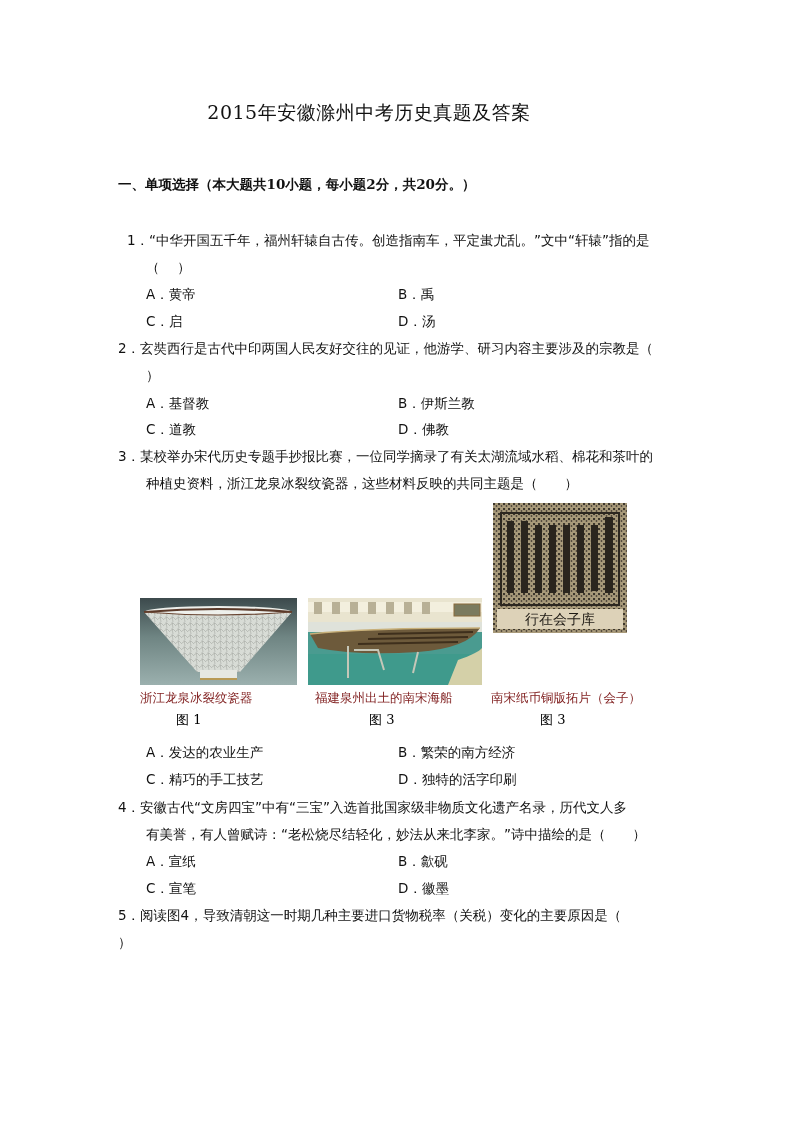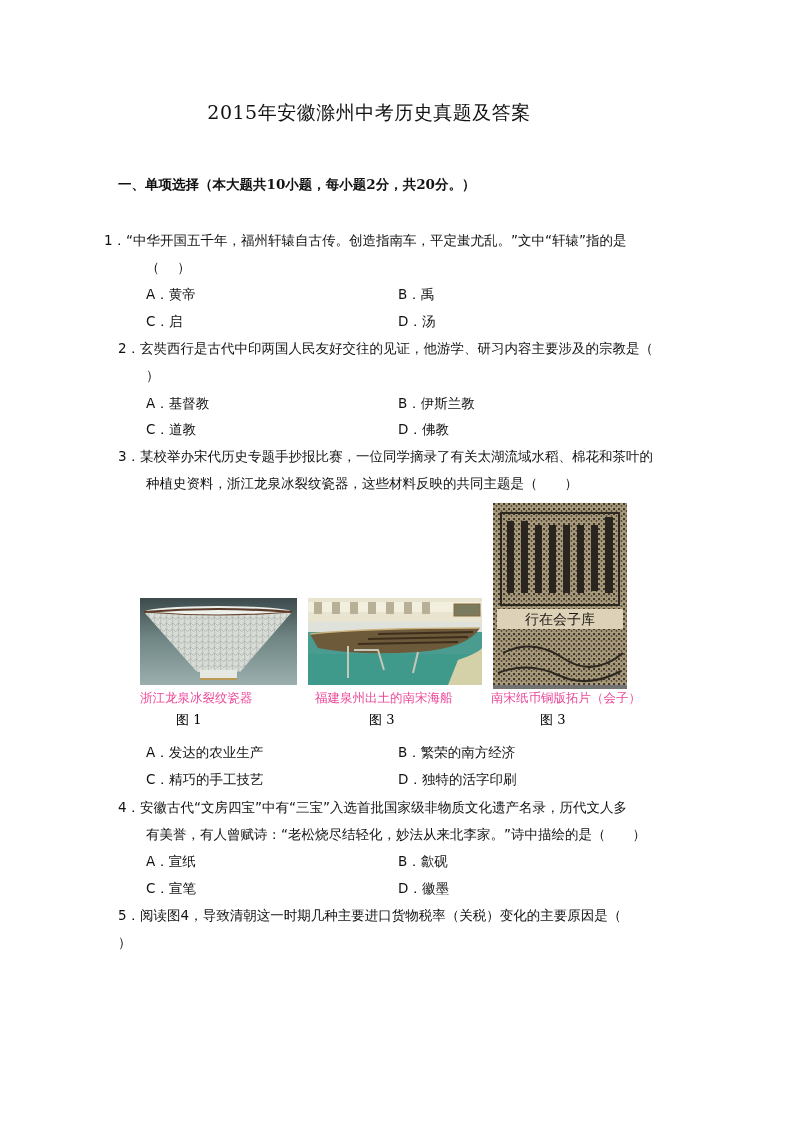--- a/index.html
+++ b/index.html
@@ -5,32 +5,32 @@
   html, body { margin: 0; padding: 0; background: #ffffff; }
   body { width: 794px; height: 1123px; position: relative; overflow: hidden;
          font-family: "DejaVu Sans", "Liberation Sans", sans-serif; color: #111; }
   .page-title { position: absolute; left: 0; width: 738px; top: 100px; text-align: center;
                 font-family: "DejaVu Serif", "Liberation Serif", serif; font-size: 19px; color: #111; letter-spacing: 0.5px; }
   .section-heading { position: absolute; left: 118px; top: 176px; font-size: 13.5px; font-weight: bold;
                      font-family: "DejaVu Serif", "Liberation Serif", serif; }
   .line { position: absolute; font-size: 13.5px; white-space: nowrap; line-height: 18px; }
   .opt { position: absolute; font-size: 13.5px; white-space: nowrap; line-height: 18px; }
   .figure { position: absolute; overflow: hidden; }
-  .caption { position: absolute; font-family: "DejaVu Serif", "Liberation Serif", serif; font-size: 12.5px; white-space: nowrap; color: #ec4899; }
+  .caption { position: absolute; font-family: "DejaVu Serif", "Liberation Serif", serif; font-size: 12.5px; white-space: nowrap; color: #7f1d1d; }
   .fig-num { position: absolute; font-family: "DejaVu Serif", "Liberation Serif", serif; font-size: 13px; white-space: nowrap; color: #000000; }
 </style>
 </head>
 <body>
 
 <div class="page-title">2015年安徽滁州中考历史真题及答案</div>
 
 <div class="section-heading">一、单项选择（本大题共10小题，每小题2分，共20分。）</div>
 
 <div>
-  <div class="line" style="left:104px; top:231px;">1．“中华开国五千年，福州轩辕自古传。创造指南车，平定蚩尤乱。”文中“轩辕”指的是</div>
+  <div class="line" style="left:127px; top:231px;">1．“中华开国五千年，福州轩辕自古传。创造指南车，平定蚩尤乱。”文中“轩辕”指的是</div>
   <div class="line" style="left:146px; top:258px;">（　 ）</div>
   <div class="opt" style="left:146px; top:285px;">A．黄帝</div>
   <div class="opt" style="left:398px; top:285px;">B．禹</div>
   <div class="opt" style="left:146px; top:312px;">C．启</div>
   <div class="opt" style="left:398px; top:312px;">D．汤</div>
 </div>
 
 <div>
   <div class="line" style="left:118px; top:339px;">2．玄奘西行是古代中印两国人民友好交往的见证，他游学、研习内容主要涉及的宗教是（</div>
   <div class="line" style="left:146px; top:366px;">）</div>
@@ -86,21 +86,21 @@
         <line x1="50" y1="46" x2="150" y2="44"></line>
       </g>
       <path d="M2 36 Q60 30 172 30" stroke="#c8b07a" stroke-width="1.5" fill="none"></path>
       <path d="M40 48 L40 80 M46 52 L70 52 L76 72 M110 54 L105 75" stroke="#c5c7b8" stroke-width="2" fill="none"></path>
       <path d="M150 62 Q170 55 174 50 L174 87 L140 87 Z" fill="#d4d0a8"></path>
     </svg>
   </div>
   <div class="caption" style="left:315px; top:690px;">福建泉州出土的南宋海船</div>
   <div class="fig-num" style="left:369px; top:711px;">图 3</div>
 
-  <div class="figure" style="left:493px; top:503px; width:134px; height:186px; background:#737373;">
+  <div class="figure" style="left:493px; top:503px; width:134px; height:130px; background:#f9a8d4;">
     <svg width="134" height="182" viewBox="0 0 134 182">
       <defs>
         <pattern id="grain" width="5" height="5" patternUnits="userSpaceOnUse">
           <rect width="5" height="5" fill="#a89a7a"></rect>
           <circle cx="1" cy="1" r="1.2" fill="#3a342a"></circle>
           <circle cx="3.5" cy="3" r="0.9" fill="#4e463a"></circle>
         </pattern>
       </defs>
       <rect width="134" height="182" fill="url(#grain)"></rect>
       <rect x="8" y="10" width="118" height="92" fill="none" stroke="#2c2720" stroke-width="2"></rect>

